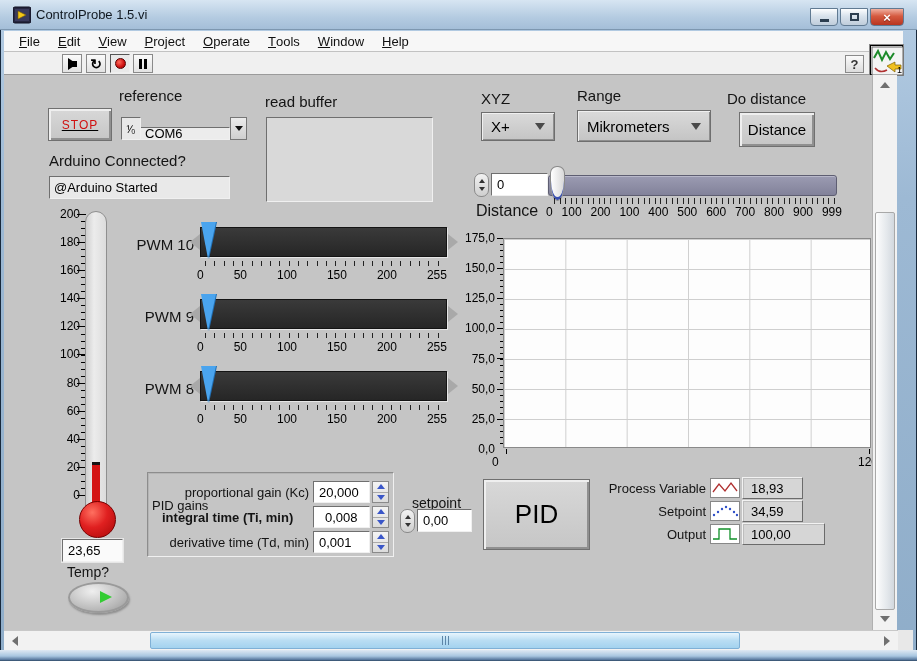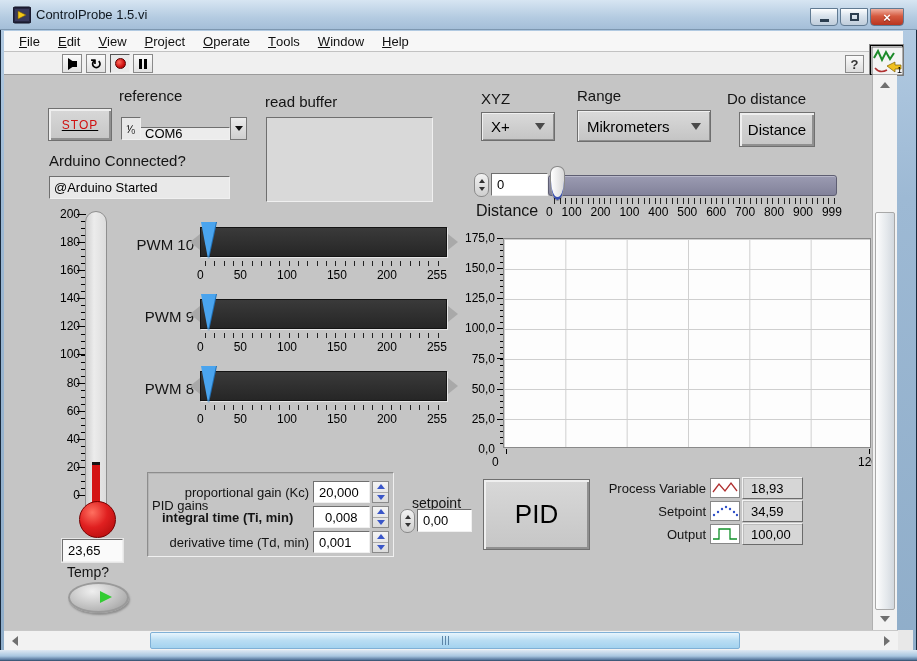--- a/index.html
+++ b/index.html
@@ -370,21 +370,21 @@
         </svg>
       </div>
     <div class="abs disp" style="left:738px;top:425px;width:61px;height:22px;">34,59</div>
 
     <div class="abs lbl13" style="left:592px;top:452px;width:110px;text-align:right;">Output</div>
     <div class="abs legend-icon" style="left:706px;top:449px;width:30px;height:20px;">
       <svg width="26" height="16">
           <polyline points="1,13 7,13 7,3 18,3 18,13 25,13" fill="none" stroke="#109028" stroke-width="1.3"></polyline>
         </svg>
       </div>
-    <div class="abs disp" style="left:738px;top:448px;width:61px;height:22px;">100,00</div>
+    <div class="abs disp" style="left:738px;top:448px;width:83px;height:22px;">100,00</div>
 
   </div>
 
   <div class="abs vscroll">
     <span class="sarrow" style="left:7px;top:7px;border-left:5px solid transparent;border-right:5px solid transparent;border-bottom:6px solid #707070;"></span>
     <div class="vthumb"></div>
     <span class="sarrow" style="left:7px;top:541px;border-left:5px solid transparent;border-right:5px solid transparent;border-top:6px solid #707070;"></span>
   </div>
 
   <div class="abs hscroll">

